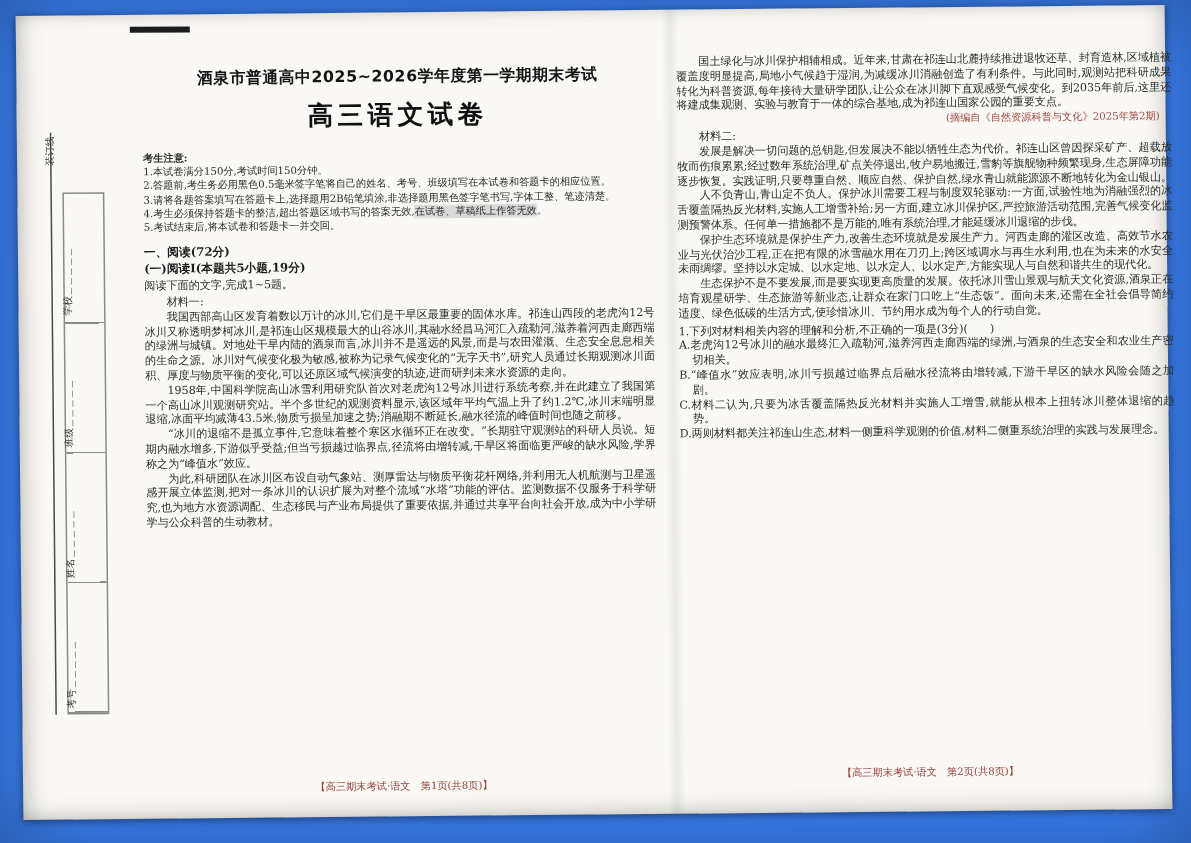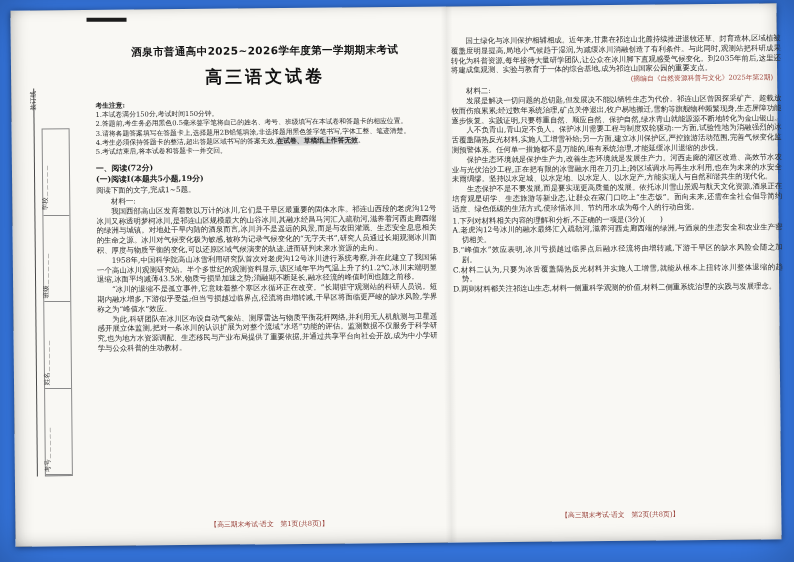--- a/index.html
+++ b/index.html
@@ -28,21 +28,21 @@
        text-align:justify;overflow:hidden;}
   .col1{left:84px;top:36px;width:340px;height:472px;}
   .col2{left:440px;top:30px;width:330px;height:474px;}
   .t1{text-align:center;font-size:10.5px;font-weight:bold;color:#151515;letter-spacing:.4px;
       font-family:"DejaVu Sans","Liberation Sans",sans-serif;}
   .t2{text-align:center;font-size:17px;font-weight:bold;color:#111;letter-spacing:3px;margin-top:7px;
       font-family:"DejaVu Sans","Liberation Sans",sans-serif;}
   .notice{margin-top:12px;font-size:6.8px;line-height:9.2px;}
   .notice-h{font-weight:bold;}
   .ni{padding-left:9px;text-indent:-9px;}
-  .em{background:#d9d9d9;box-shadow:0 0 0 .5px #d9d9d9;font-weight:bold;}
+  .em{background:#d9d9d9;box-shadow:0 0 0 .5px #d9d9d9;}
   .sec{font-weight:bold;font-size:7.8px;line-height:10px;margin-top:7px;color:#1d1d1d;}
   .sec + .sec{margin-top:1px;}
   .intro{font-size:7.4px;line-height:9.8px;margin-top:1px;}
   .mat{font-size:7.4px;line-height:9.8px;text-indent:2em;margin-top:1px;}
   .para{font-size:7.4px;line-height:9.8px;text-indent:2em;margin:0;}
   .credit{font-size:6.8px;line-height:10px;text-align:right;color:#a04a40;padding-right:8px;}
   .q{font-size:7.4px;line-height:9.8px;margin-top:2px;}
   .opt{font-size:7.4px;line-height:9.8px;padding-left:9px;text-indent:-9px;}
   .footer{position:absolute;font-size:6.8px;color:#99413a;text-align:center;
           font-family:"DejaVu Serif","Liberation Serif",serif;}

